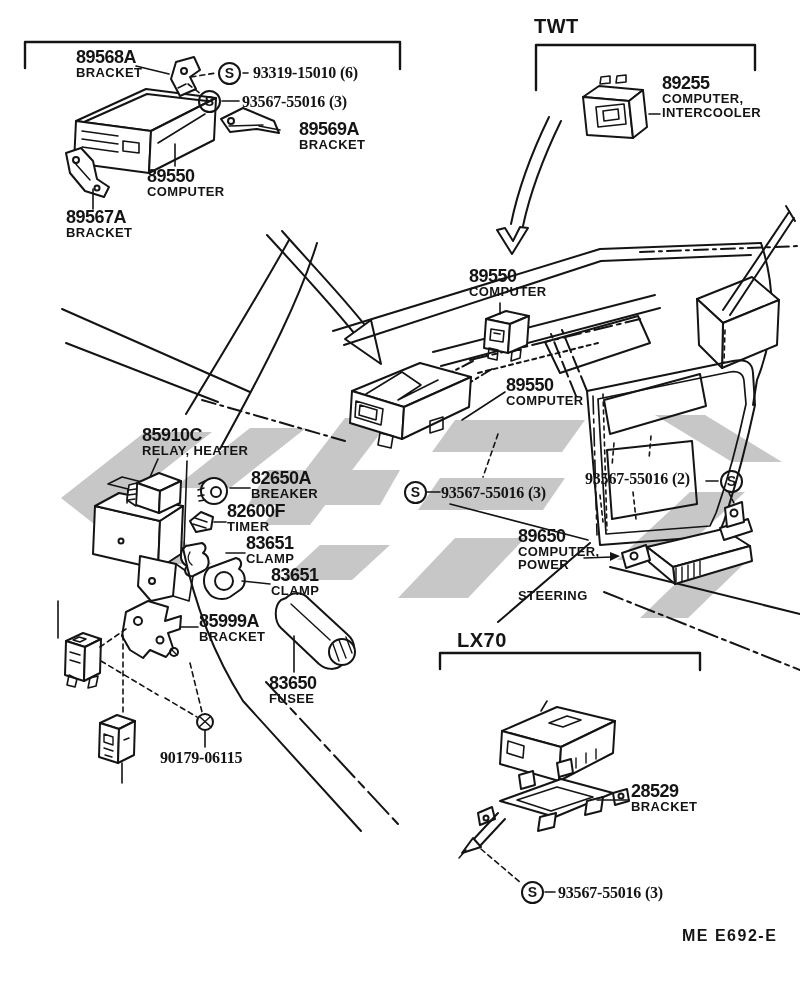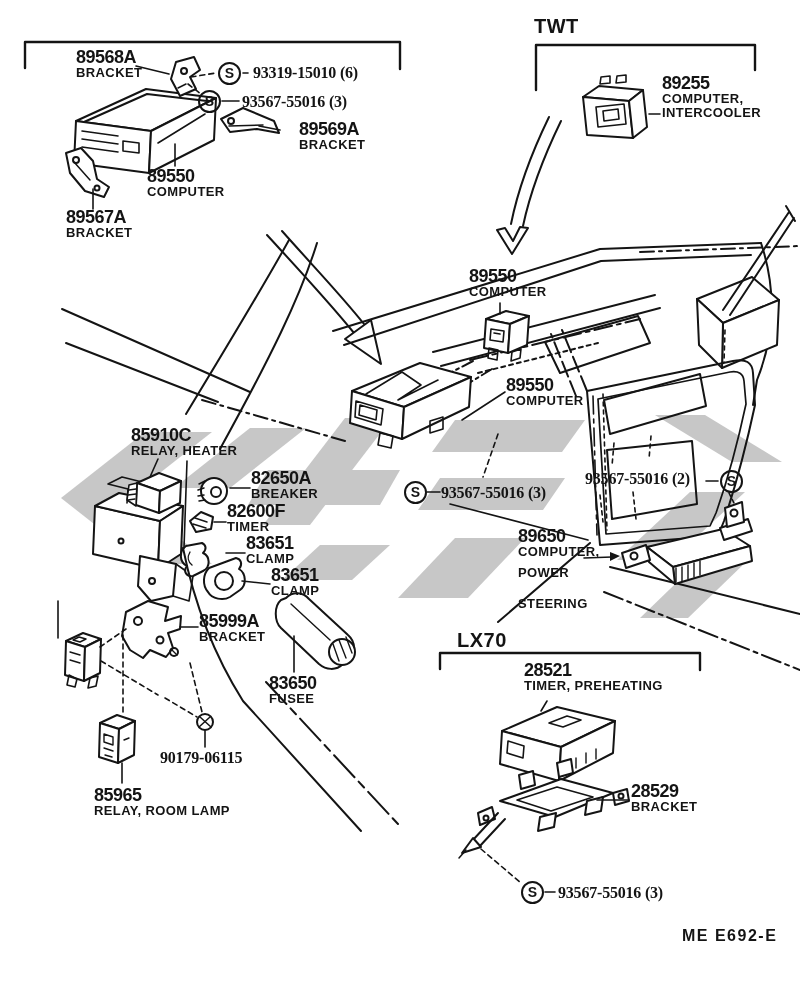--- a/index.html
+++ b/index.html
@@ -335,21 +335,21 @@
   <div class="lbl" style="left:469px;top:267px">
     <span class="pn">89550</span>
     <span class="pd">COMPUTER</span>
   </div>
 
   <div class="lbl" style="left:506px;top:376px">
     <span class="pn">89550</span>
     <span class="pd">COMPUTER</span>
   </div>
 
-  <div class="lbl" style="left:131px;top:426px">
+  <div class="lbl" style="left:142px;top:426px">
     <span class="pn">85910C</span>
     <span class="pd">RELAY, HEATER</span>
   </div>
 
   <div class="lbl" style="left:251px;top:469px">
     <span class="pn">82650A</span>
     <span class="pd">BREAKER</span>
   </div>
 
   <div class="lbl" style="left:227px;top:502px">
@@ -375,52 +375,44 @@
 
   <div class="lbl" style="left:269px;top:674px">
     <span class="pn">83650</span>
     <span class="pd">FUSEE</span>
   </div>
 
   <div class="lbl" style="left:160px;top:750px">
     <span class="mid">90179-06115</span>
   </div>
 
-  <div class="lbl" style="left:94px;top:786px">
-    <span class="pn">85965</span>
-    <span class="pd">RELAY, ROOM LAMP</span>
-  </div>
 
   <div class="scircle" style="left:404px;top:481px">
     <span>S</span></div>
   <div class="lbl" style="left:441px;top:485px">
     <span class="mid">93567-55016 (3)</span>
   </div>
 
   <div class="lbl" style="left:585px;top:471px">
     <span class="mid">93567-55016 (2)</span>
   </div>
   <div class="scircle" style="left:720px;top:470px">
     <span>S</span></div>
 
   <div class="lbl" style="left:518px;top:527px">
     <span class="pn">89650</span>
     <span class="pd">COMPUTER,</span>
-    <span class="pd" style="margin-top:8px">POWER</span>
+    <span class="pd" style="margin-top:0">POWER</span>
     <span class="pd" style="margin-top:18px">STEERING</span>
   </div>
 
   <div class="lbl" style="left:457px;top:630px">
     <span class="grp">LX70</span>
   </div>
 
-  <div class="lbl" style="left:524px;top:661px">
-    <span class="pn">28521</span>
-    <span class="pd">TIMER, PREHEATING</span>
-  </div>
 
   <div class="lbl" style="left:631px;top:782px">
     <span class="pn">28529</span>
     <span class="pd">BRACKET</span>
   </div>
 
   <div class="scircle" style="left:521px;top:881px">
     <span>S</span></div>
   <div class="lbl" style="left:558px;top:885px">
     <span class="mid">93567-55016 (3)</span>

